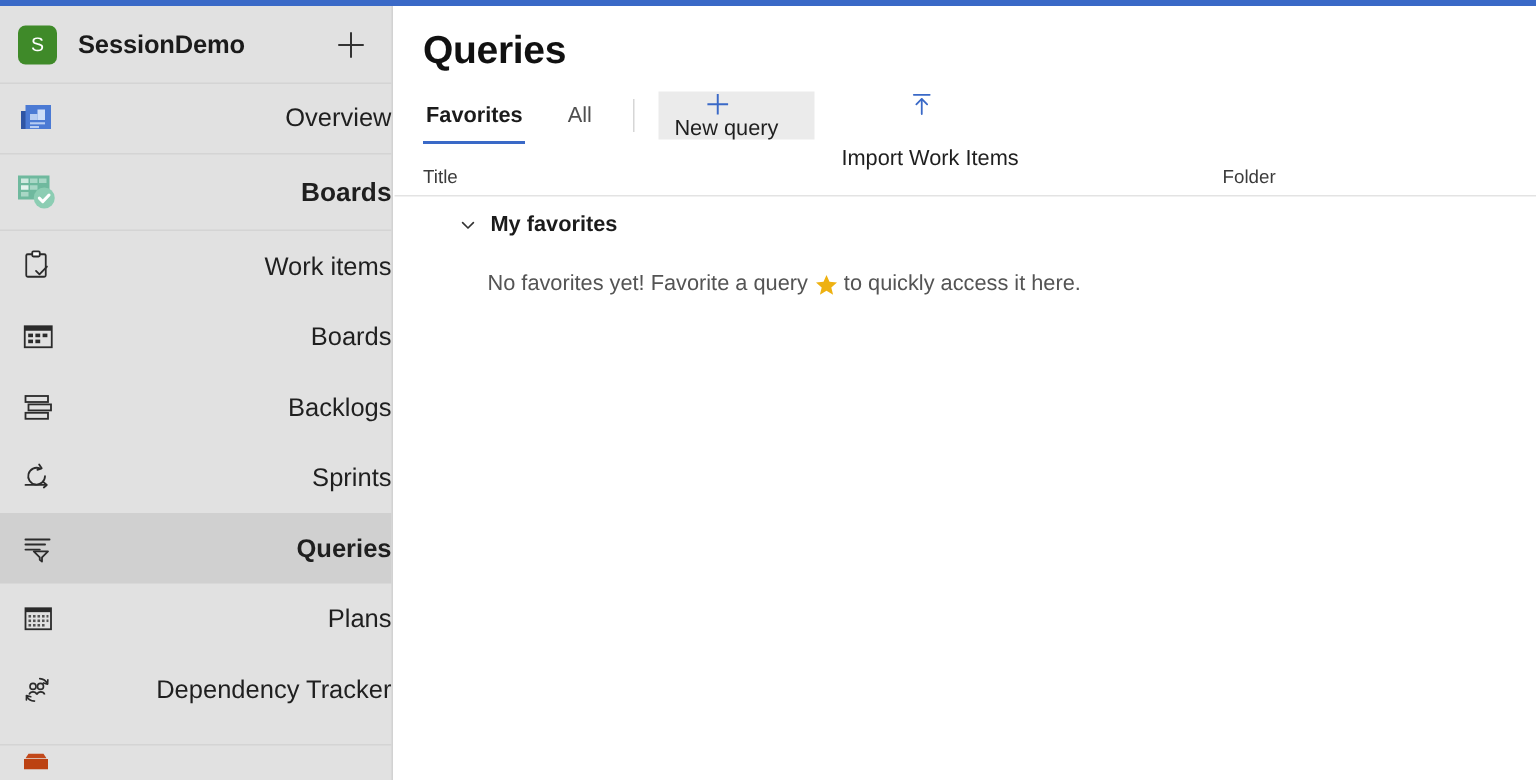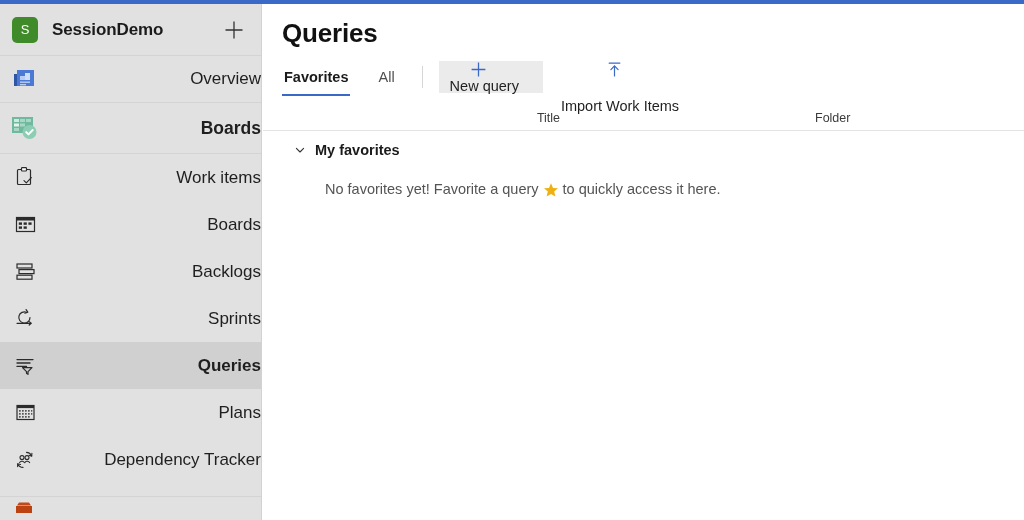--- a/index.html
+++ b/index.html
@@ -158,26 +158,26 @@
     align-items: flex-end;
     height: 30px;
     padding: 0 0 5px 19px;
     border-bottom: 1px solid #e3e3e3;
     margin-top: 8px;
   }
   .th {
     font-size: 12.5px;
     color: #3b3b3b;
   }
-  .th.title-col { width: 533px; text-align: center; }
+  .th.title-col { width: 533px; }
 
   .group-row {
     display: flex; align-items: center;
     height: 38px;
-    padding-left: 30px;
+    padding-left: 42px;
   }
   .group-chevron {
     width: 14px; height: 14px;
     display: flex; align-items: center; justify-content: center;
     color: #333333;
     margin-right: 8px;
   }
   .group-label {
     font-size: 14.5px;
     font-weight: bold;

